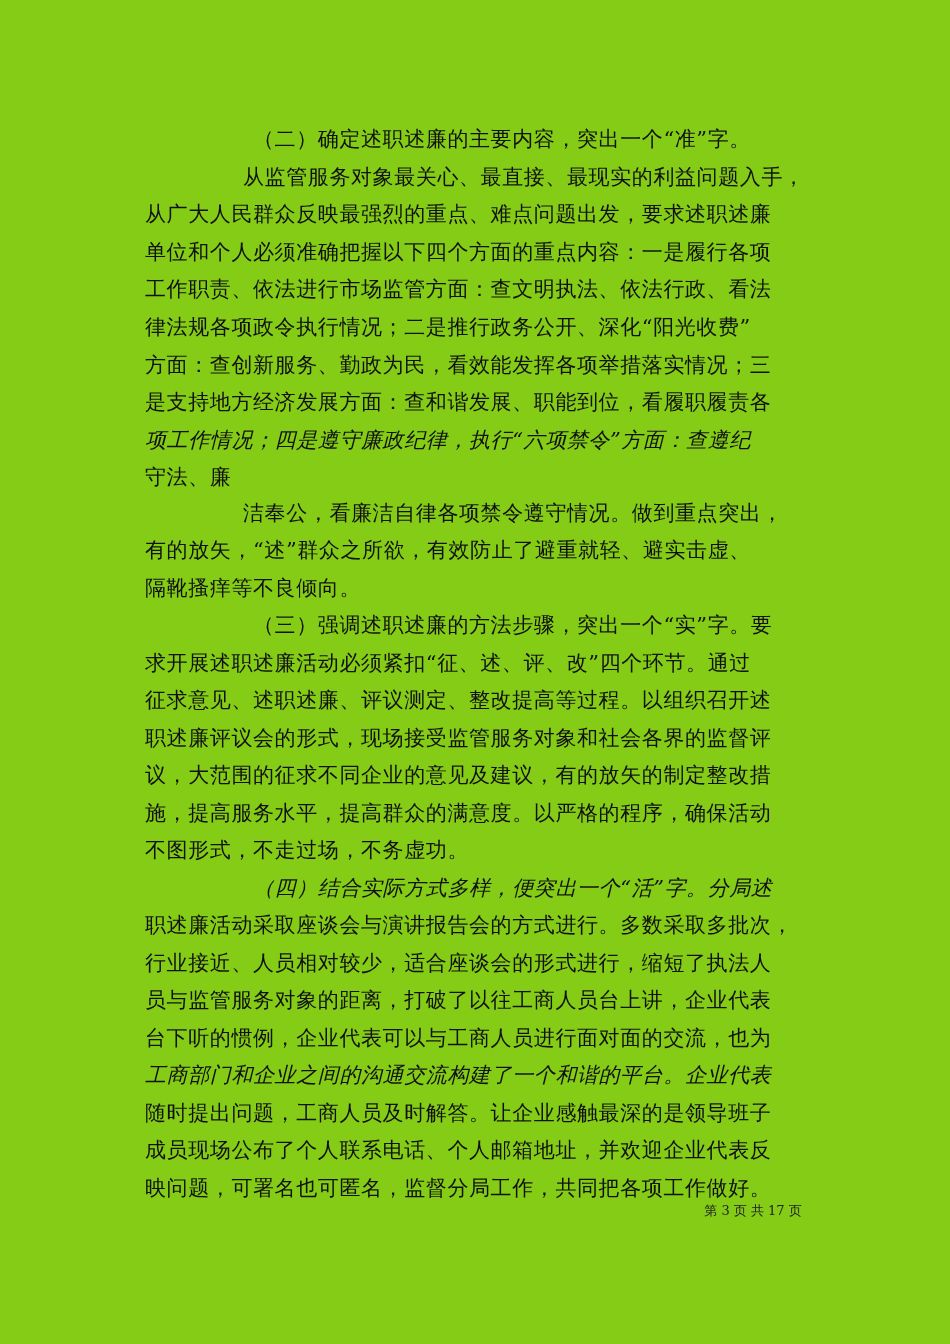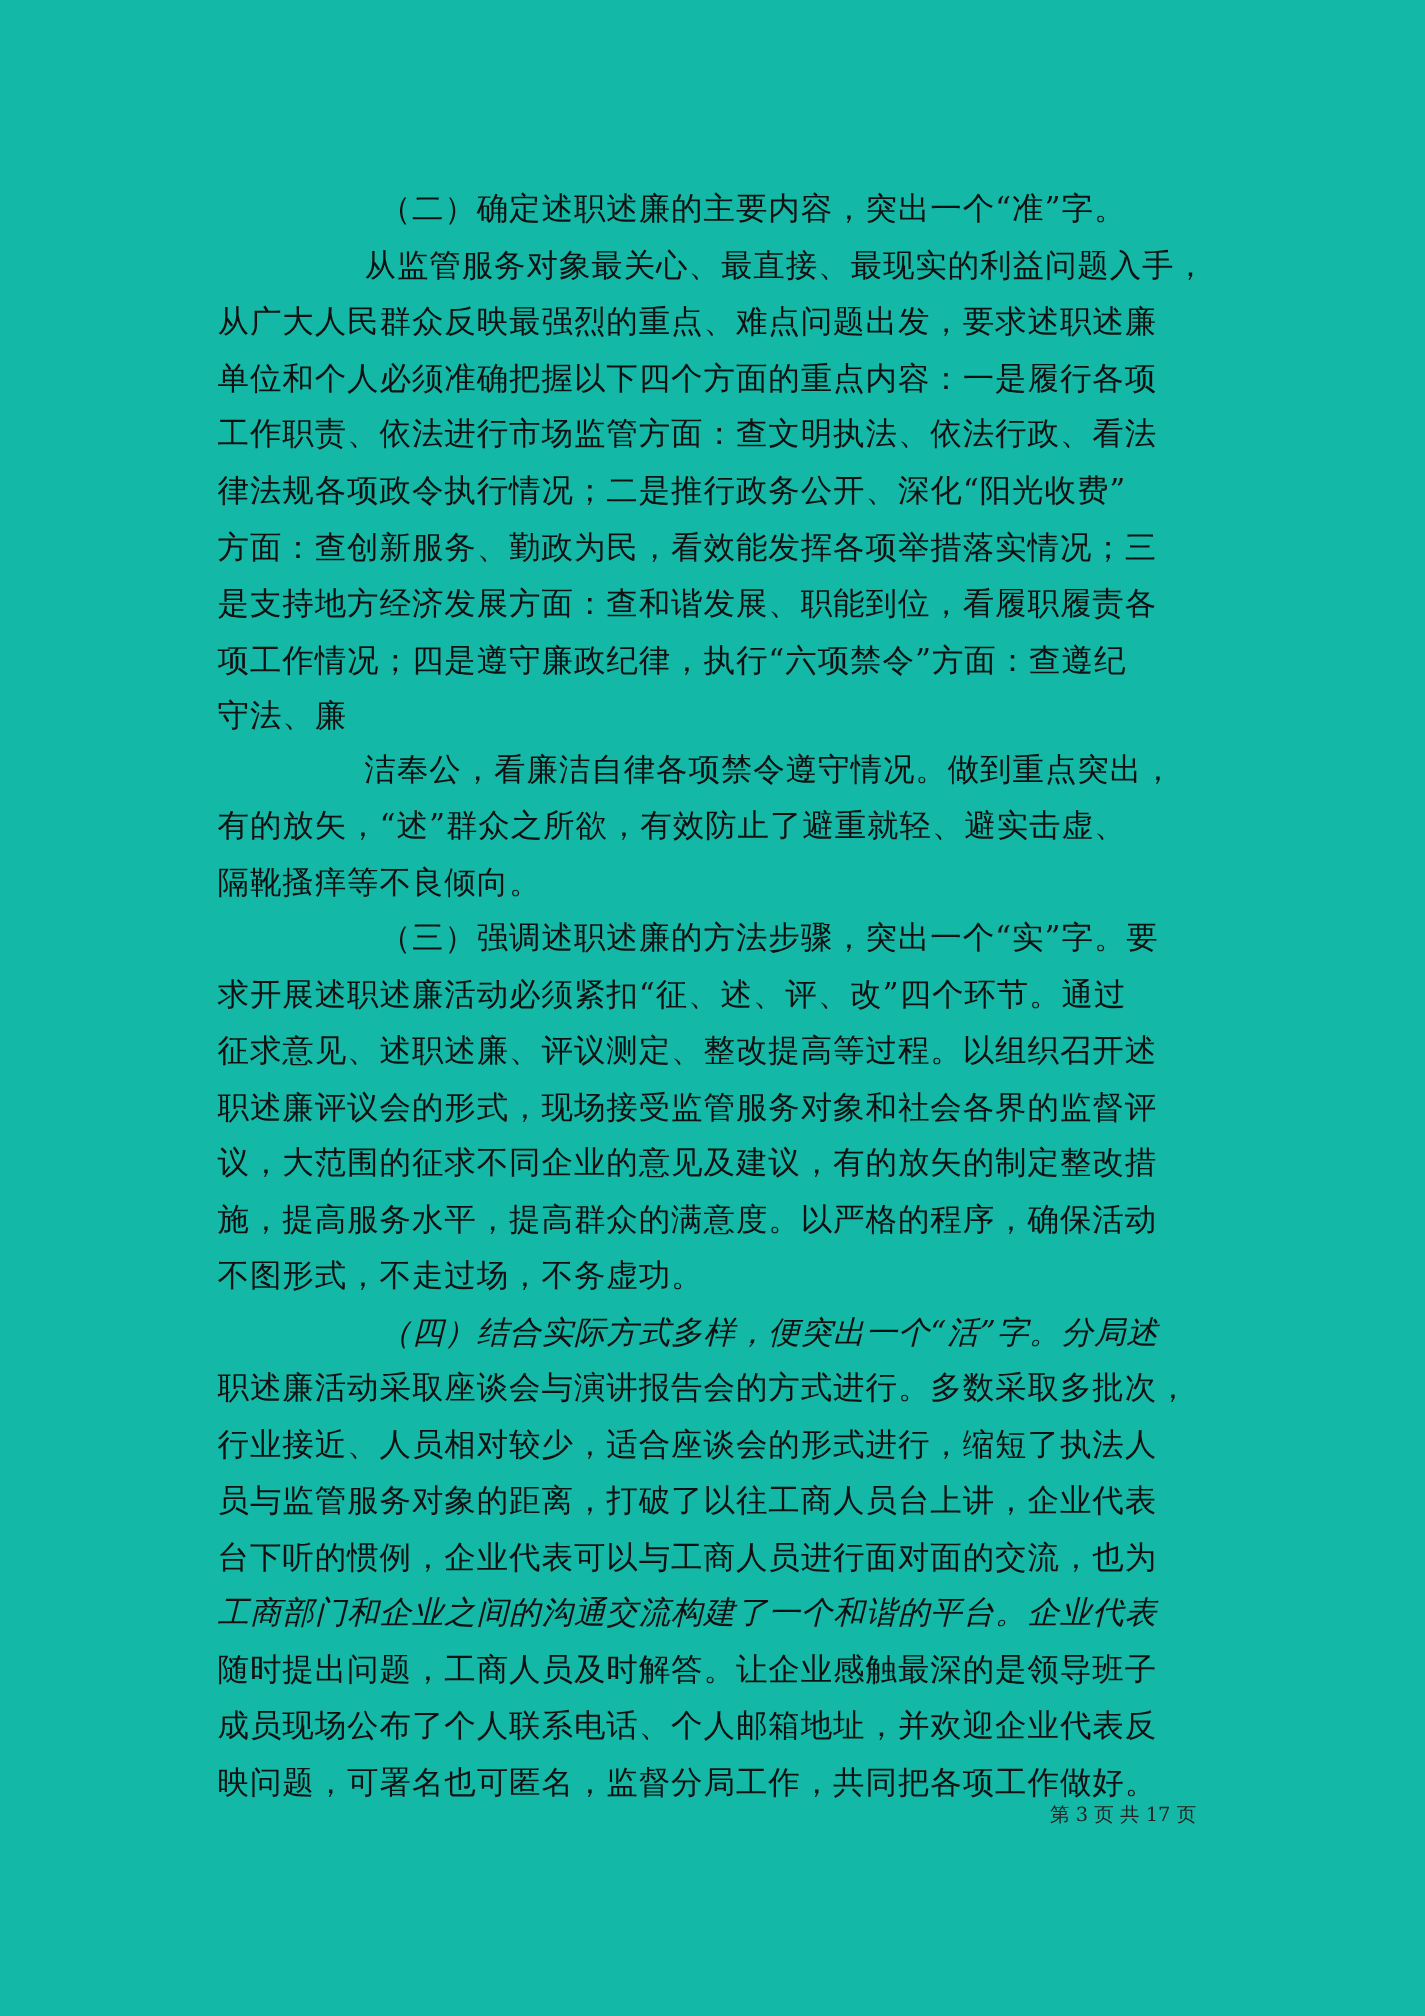--- a/index.html
+++ b/index.html
@@ -14,57 +14,57 @@
       overflow: hidden;
       font-family: "DejaVu Serif", "Liberation Serif", serif;
       color: #111111;
     }
     .page {
       position: absolute;
       left: 0;
       top: 0;
       width: 950px;
       height: 1344px;
-      background: #14b8a6;
+      background: #84cc16;
     }
     .line {
       position: absolute;
       left: 145px;
       width: 680px;
       font-size: 21px;
       line-height: 26px;
       white-space: nowrap;
       letter-spacing: 0.6px;
     }
     .footer {
       position: absolute;
       left: 700px;
       top: 1203px;
       width: 106px;
       font-size: 13px;
       line-height: 16px;
-      text-align: left;
+      text-align: center;
       color: #222222;
       white-space: nowrap;
     }
   </style>
 </head>
 <body>
 
 <div class="page">
   <div id="body-text">
       <div class="line" style="left: 253px; top: 126px; width: 572px;">（二）确定述职述廉的主要内容，突出一个“准”字。</div>
       <div class="line" style="left: 243px; top: 164px; width: 582px;">从监管服务对象最关心、最直接、最现实的利益问题入手，</div>
       <div class="line" style="left: 145px; top: 201px; width: 680px;">从广大人民群众反映最强烈的重点、难点问题出发，要求述职述廉</div>
       <div class="line" style="left: 145px; top: 239px; width: 680px;">单位和个人必须准确把握以下四个方面的重点内容：一是履行各项</div>
       <div class="line" style="left: 145px; top: 276px; width: 680px;">工作职责、依法进行市场监管方面：查文明执法、依法行政、看法</div>
       <div class="line" style="left: 145px; top: 314px; width: 680px;">律法规各项政令执行情况；二是推行政务公开、深化“阳光收费”</div>
       <div class="line" style="left: 145px; top: 352px; width: 680px;">方面：查创新服务、勤政为民，看效能发挥各项举措落实情况；三</div>
       <div class="line" style="left: 145px; top: 389px; width: 680px; font-family: Liberation Serif, serif;">是支持地方经济发展方面：查和谐发展、职能到位，看履职履责各</div>
-      <div class="line" style="left: 145px; top: 427px; width: 680px;">项工作情况；四是遵守廉政纪律，执行“六项禁令”方面：查遵纪</div>
+      <div class="line" style="left: 145px; top: 427px; width: 680px; font-style: italic;">项工作情况；四是遵守廉政纪律，执行“六项禁令”方面：查遵纪</div>
       <div class="line" style="left: 145px; top: 464px; width: 680px;">守法、廉</div>
       <div class="line" style="left: 243px; top: 500px; width: 582px;">洁奉公，看廉洁自律各项禁令遵守情况。做到重点突出，</div>
       <div class="line" style="left: 145px; top: 537px; width: 680px;">有的放矢，“述”群众之所欲，有效防止了避重就轻、避实击虚、</div>
       <div class="line" style="left: 145px; top: 575px; width: 680px;">隔靴搔痒等不良倾向。</div>
       <div class="line" style="left: 253px; top: 612px; width: 572px;">（三）强调述职述廉的方法步骤，突出一个“实”字。要</div>
       <div class="line" style="left: 145px; top: 650px; width: 680px;">求开展述职述廉活动必须紧扣“征、述、评、改”四个环节。通过</div>
       <div class="line" style="left: 145px; top: 687px; width: 680px;">征求意见、述职述廉、评议测定、整改提高等过程。以组织召开述</div>
       <div class="line" style="left: 145px; top: 725px; width: 680px;">职述廉评议会的形式，现场接受监管服务对象和社会各界的监督评</div>
       <div class="line" style="left: 145px; top: 762px; width: 680px;">议，大范围的征求不同企业的意见及建议，有的放矢的制定整改措</div>
       <div class="line" style="left: 145px; top: 800px; width: 680px;">施，提高服务水平，提高群众的满意度。以严格的程序，确保活动</div>

